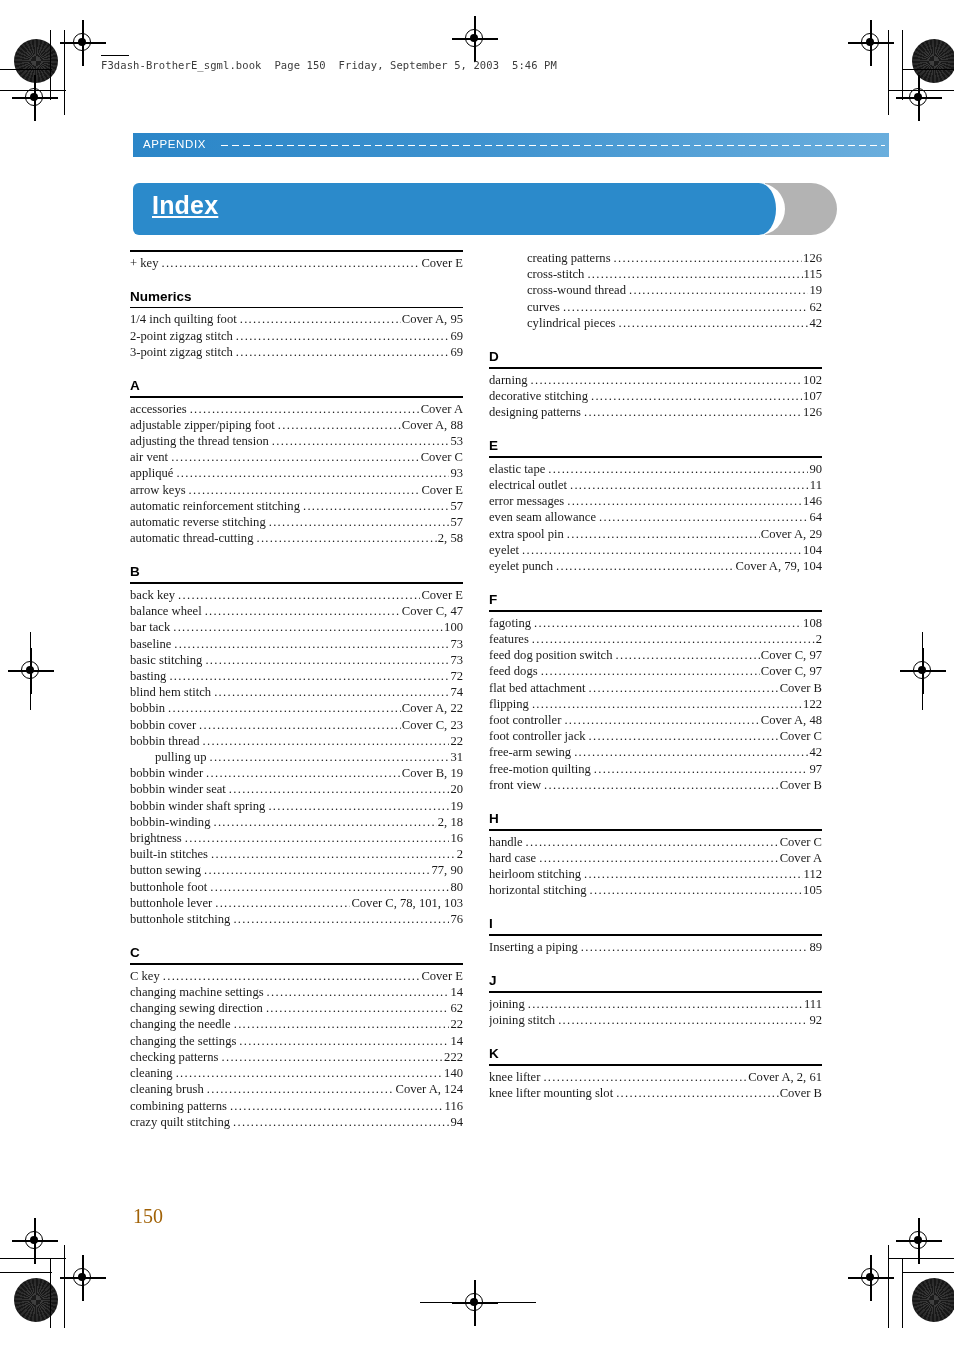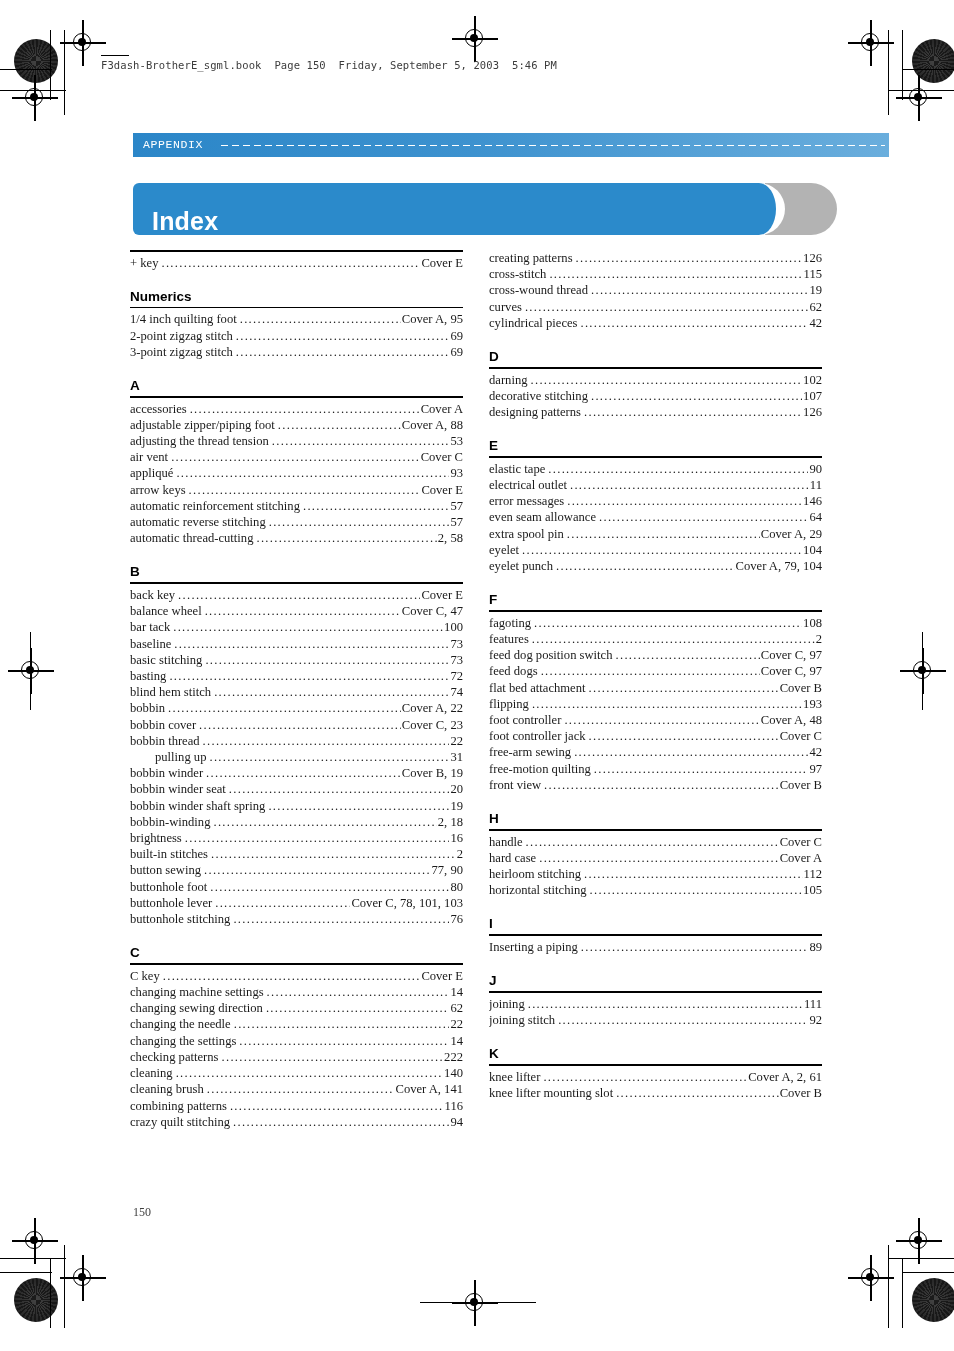--- a/index.html
+++ b/index.html
@@ -97,21 +97,21 @@
     height: 24px;
     background: linear-gradient(to right, #2b86c8 0%, #3d92cf 45%, #6aaedd 100%);
   }
   .appendix-label {
     position: absolute;
     left: 10px;
     top: 5px;
     font-size: 11.5px;
     letter-spacing: .6px;
     color: #ffffff;
-    font-family: Liberation Mono, monospace;
+    font-family: Liberation Sans, sans-serif;
   }
   .appendix-dash {
     position: absolute;
     left: 88px;
     top: 11.5px;
     right: 4px;
     height: 1.6px;
     background: repeating-linear-gradient(to right,
       #ffffff 0px, #ffffff 7px, rgba(255,255,255,0) 7px, rgba(255,255,255,0) 11px);
   }
@@ -140,25 +140,26 @@
     width: 652px;
     height: 52px;
     background: #2b8acb;
     border-radius: 6px 26px 26px 6px;
     border-right: 9px solid #ffffff;
     box-sizing: border-box;
   }
   .title-text {
     position: absolute;
     left: 19px;
-    top: 24px;
+    top: 8px;
     font-size: 25px;
     font-weight: bold;
     color: #ffffff;
     letter-spacing: .2px;
+    text-decoration: underline;
   }
 
   
   .columns {
     position: absolute;
     left: 130px;
     top: 250px;
     width: 692px;
     display: flex;
     gap: 26px;
@@ -178,20 +179,21 @@
   .sec-rule {
     height: 1.6px;
     background: #000;
     margin-bottom: 3px;
   }
   .sec-block {
     margin-bottom: 18px;
   }
   .sec-block.cont {
     margin-top: 0;
+    margin-left: 38px;
   }
 
   .entry {
     display: flex;
     align-items: baseline;
     font-size: 12.6px;
     line-height: 16.2px;
     color: #1a1a1a;
     white-space: nowrap;
     overflow: hidden;
@@ -215,22 +217,22 @@
   }
   .entry .pages {
     flex: 0 0 auto;
     padding-left: 1px;
   }
 
   .page-number {
     position: absolute;
     left: 133px;
     top: 1205px;
-    font-size: 12px;
-    color: #404040;
+    font-size: 20px;
+    color: #a16207;
     font-family: "Liberation Serif", serif;
   }
 </style>
 </head>
 <body>
 
 <div>
 
   <div class="halftone" style="left:14px;top:39px;width:44px;height:44px;"></div>
   <div class="mark-line" style="left:50px;top:30px;width:1.4px;height:70px;"></div>
@@ -570,21 +572,21 @@
             <span class="pages">222</span>
           </div>
           <div class="entry">
             <span class="term">cleaning</span>
             <span class="leader">..........................................................................................</span>
             <span class="pages">140</span>
           </div>
           <div class="entry">
             <span class="term">cleaning brush</span>
             <span class="leader">..........................................................................................</span>
-            <span class="pages">Cover A, 141</span>
+            <span class="pages">Cover A, 124</span>
           </div>
           <div class="entry">
             <span class="term">combining patterns</span>
             <span class="leader">..........................................................................................</span>
             <span class="pages">116</span>
           </div>
           <div class="entry">
             <span class="term">crazy quilt stitching</span>
             <span class="leader">..........................................................................................</span>
             <span class="pages">94</span>
@@ -701,21 +703,21 @@
             <span class="pages">Cover C, 97</span>
           </div>
           <div class="entry">
             <span class="term">flat bed attachment</span>
             <span class="leader">..........................................................................................</span>
             <span class="pages">Cover B</span>
           </div>
           <div class="entry">
             <span class="term">flipping</span>
             <span class="leader">..........................................................................................</span>
-            <span class="pages">193</span>
+            <span class="pages">122</span>
           </div>
           <div class="entry">
             <span class="term">foot controller</span>
             <span class="leader">..........................................................................................</span>
             <span class="pages">Cover A, 48</span>
           </div>
           <div class="entry">
             <span class="term">foot controller jack</span>
             <span class="leader">..........................................................................................</span>
             <span class="pages">Cover C</span>

